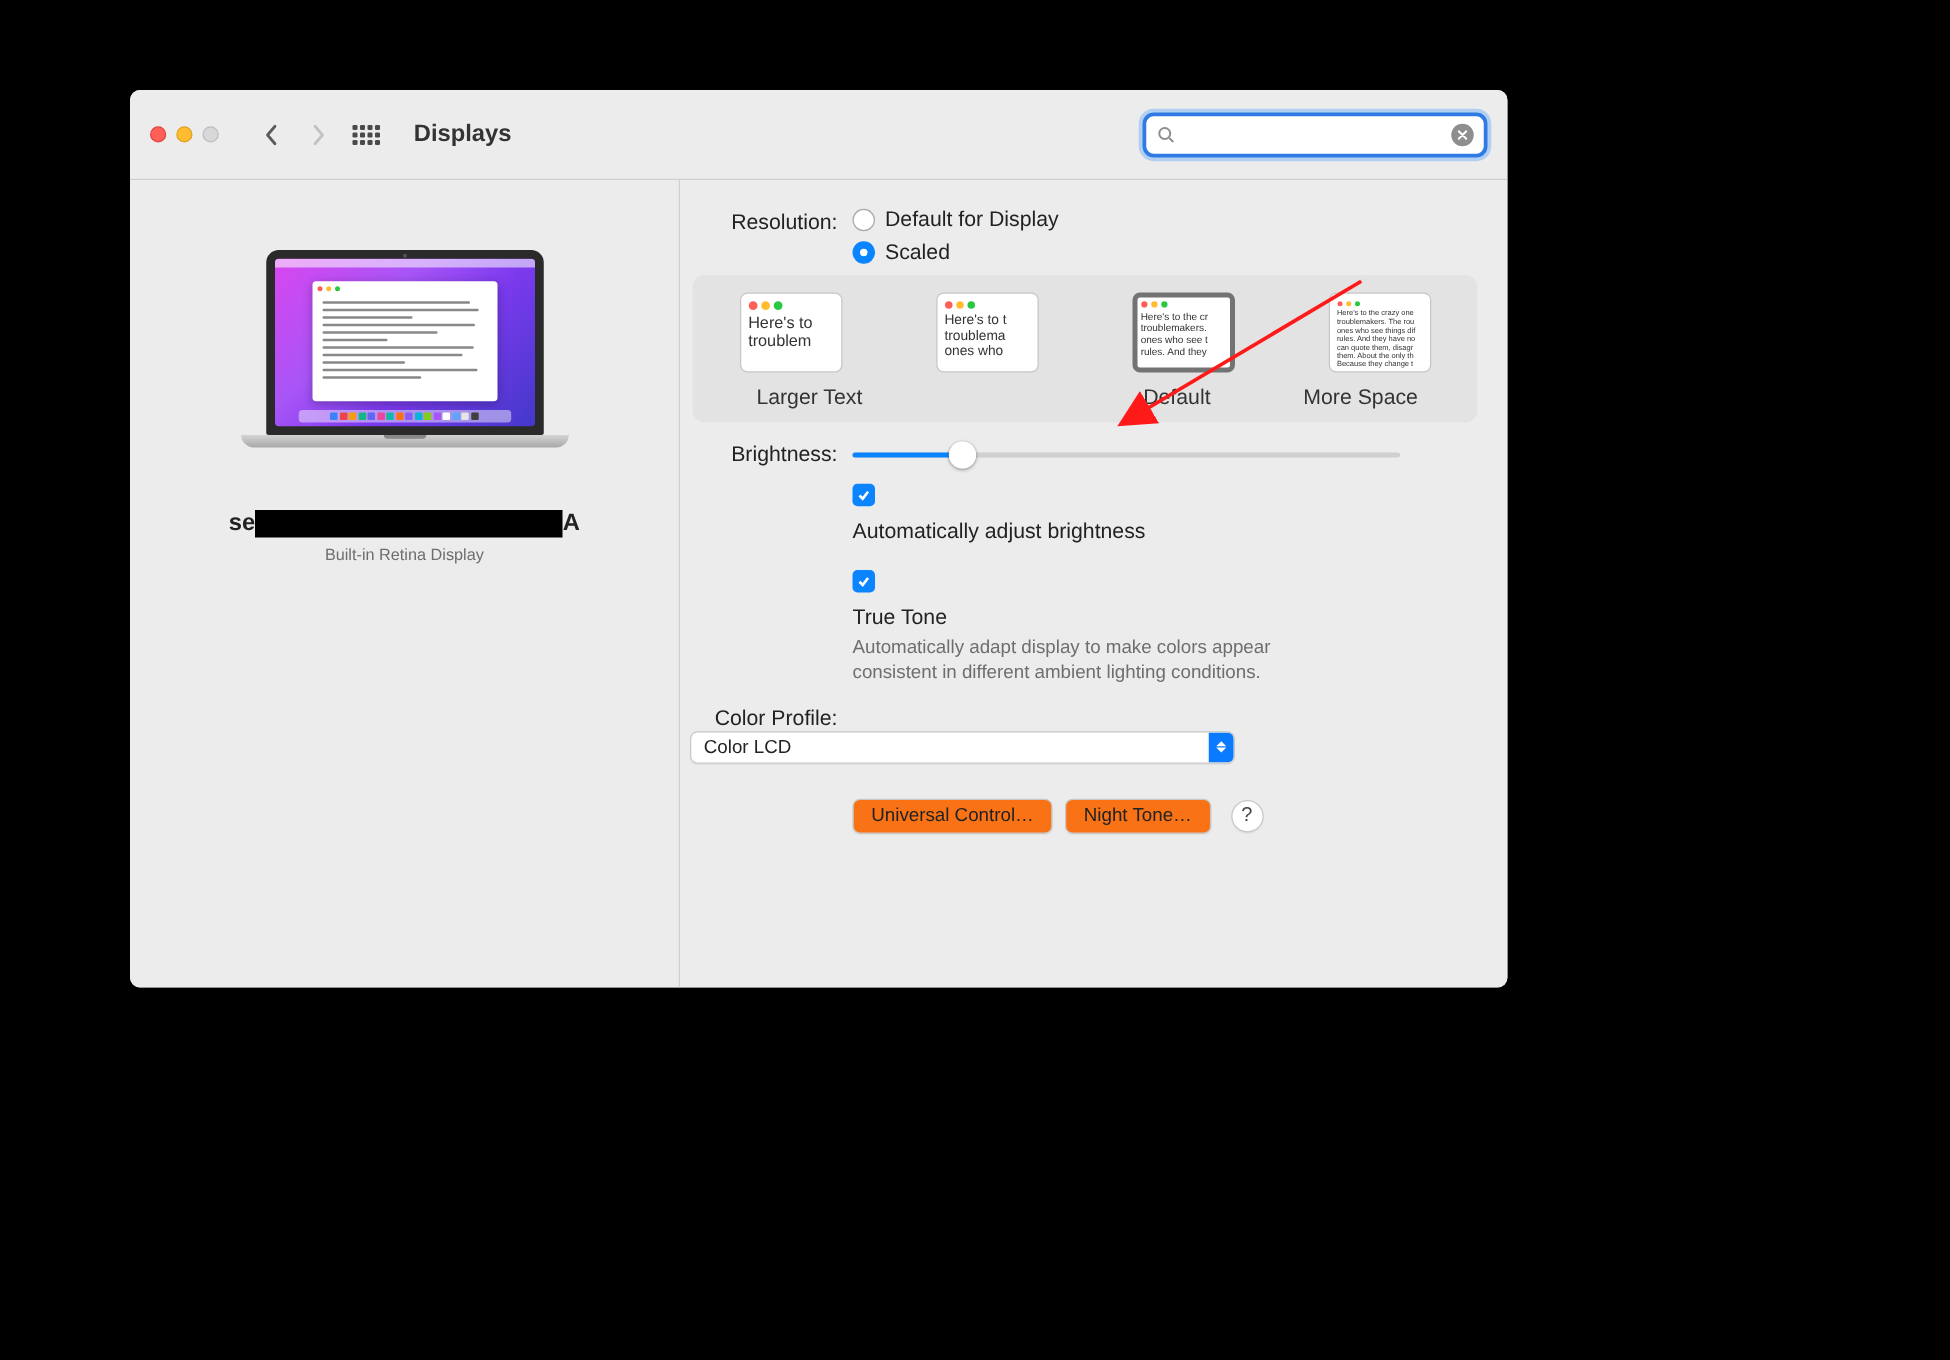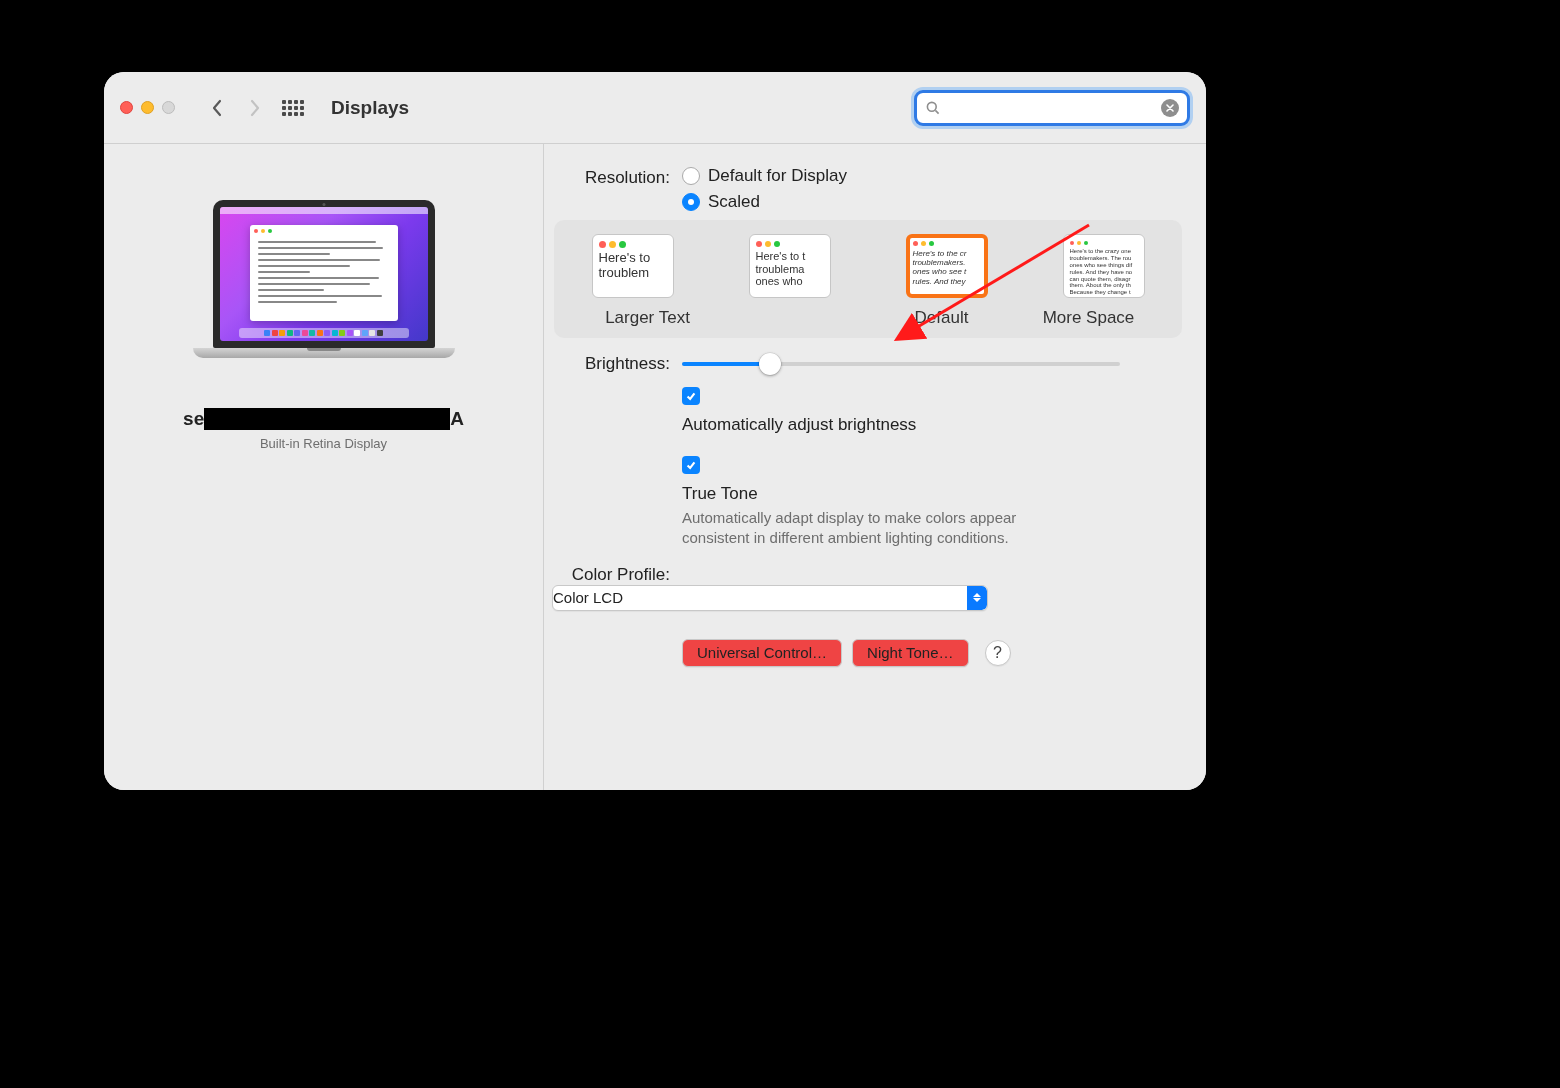--- a/index.html
+++ b/index.html
@@ -10,21 +10,21 @@
     font-family: -apple-system, "Helvetica Neue", Helvetica, Arial, sans-serif;
     position: relative;
   }
   .window {
     position: absolute;
     left: 104px;
     top: 72px;
     width: 1102px;
     height: 718px;
     background: #ececec;
-    border-radius: 20px;
+    border-radius: 8px;
     box-shadow: 0 30px 80px rgba(0,0,0,0.5), 0 0 0 1px rgba(0,0,0,0.08);
     overflow: hidden;
     display: flex;
     flex-direction: column;
   }
   
   .toolbar {
     height: 72px;
     background: #ececec;
     display: flex;
@@ -189,23 +189,22 @@
     display: flex; flex-direction: column; align-items: center;
     cursor: pointer;
   }
   .thumb {
     width: 82px; height: 64px; background: #fff;
     border-radius: 6px; border: 1px solid #c6c6c6;
     overflow: hidden; position: relative;
     padding: 4px;
   }
   .thumb.selected {
-    border: 4px solid #f97316;
+    border: 4px solid #737373;
     padding: 1px;
-    font-style: italic;
   }
   .thumb .th-dots { display: flex; gap: 3px; padding: 2px 0 3px 2px; }
   .thumb .th-dots span { border-radius: 50%; }
   .thumb .th-r { background: #ff5f57; }
   .thumb .th-y { background: #febc2e; }
   .thumb .th-g { background: #28c840; }
   .thumb .th-text { color: #333; line-height: 1.15; padding: 0 2px; overflow: hidden; }
   .scale-labels {
     display: flex; justify-content: space-between; font-size: 17px; color: #333;
     margin-top: 10px;
@@ -235,40 +234,40 @@
   .checkbox svg { width: 12px; height: 12px; stroke: #fff; stroke-width: 2.5; fill: none; }
   .check-desc {
     font-size: 15px; color: #6e6e6e; margin-top: 4px; max-width: 400px; line-height: 1.35;
   }
   
   .profile-row { margin-top: 22px; flex-direction: column; }
   .select {
     width: 436px; height: 26px;
     background: #fff; border: 1px solid #c8c8c8; border-radius: 6px;
     display: flex; align-items: center; justify-content: space-between;
-    padding-left: 0; font-size: 15px; color: #222;
+    padding-left: 10px; font-size: 15px; color: #222;
     box-shadow: 0 1px 1px rgba(0,0,0,0.05);
     overflow: hidden;
   }
   .select-chevrons {
     width: 20px; height: 100%; background: #0a7aff;
     display: flex; flex-direction: column; align-items: center; justify-content: center;
     gap: 1px;
     border-radius: 0 5px 5px 0;
   }
   .select-chevrons span {
     width: 0; height: 0; border-left: 4px solid transparent; border-right: 4px solid transparent;
   }
   .select-chevrons .up { border-bottom: 4px solid #fff; }
   .select-chevrons .dn { border-top: 4px solid #fff; }
   
   .bottom-btns { display: flex; gap: 10px; margin-top: 28px; justify-content: flex-start; margin-left: 130px; align-items: center;}
   .btn {
     height: 28px; padding: 0 14px;
-    background: #ef4444; border: 1px solid #c8c8c8; border-radius: 6px;
+    background: #f97316; border: 1px solid #c8c8c8; border-radius: 6px;
     font-size: 15px; color: #222;
     display: flex; align-items: center; justify-content: center;
     box-shadow: 0 1px 1px rgba(0,0,0,0.05);
     cursor: pointer;
   }
   .help-btn {
     width: 26px; height: 26px; border-radius: 50%;
     background: #fff; border: 1px solid #c8c8c8;
     display: flex; align-items: center; justify-content: center;
     font-size: 16px; color: #444; cursor: pointer; margin-left: 6px;

